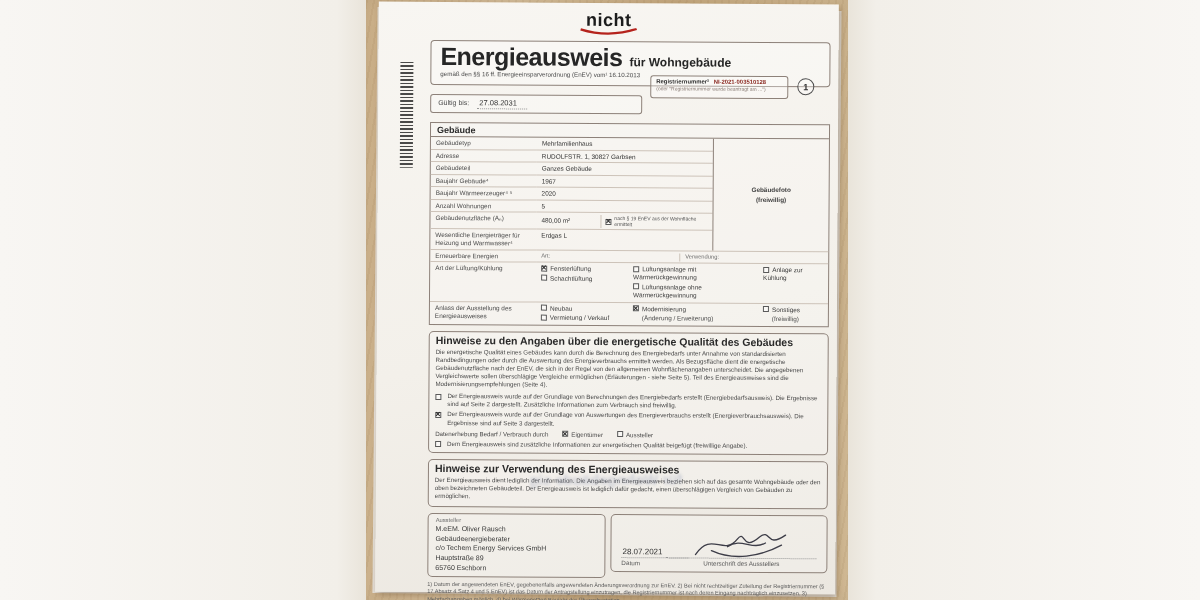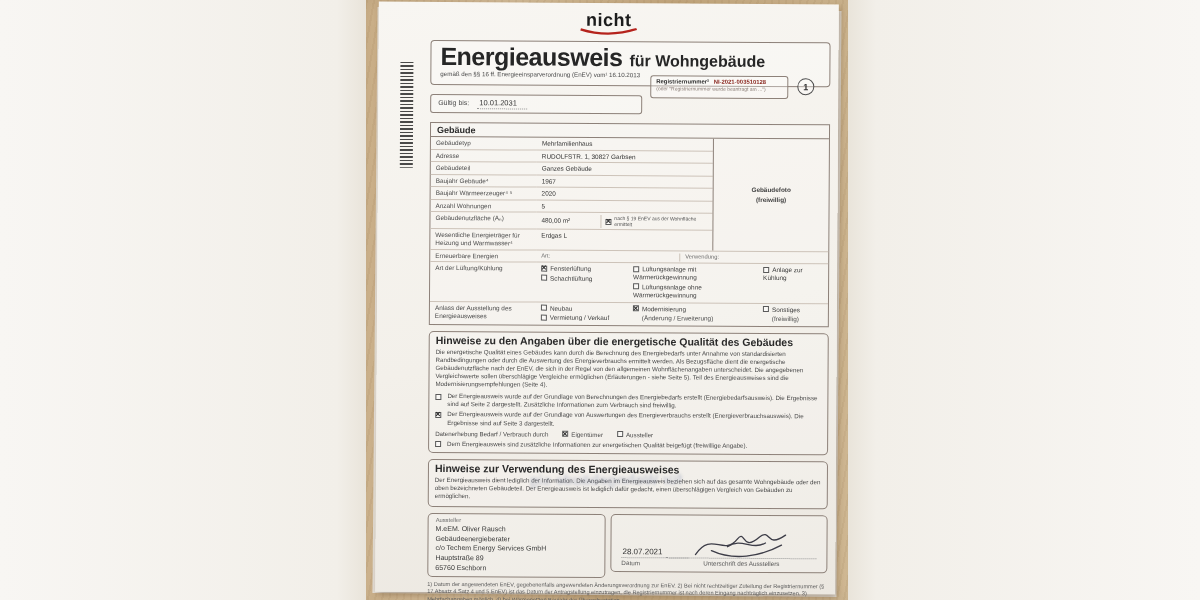--- a/index.html
+++ b/index.html
@@ -37,21 +37,21 @@
   }
   .logo { position:absolute; left:0; right:0; top:8px; text-align:center; }
   .logo .logo-text { font-size:18px; font-weight:bold; letter-spacing:.5px; color:#1c1c1c; line-height:1; }
   .logo svg { display:block; margin:-1px auto 0; }
   .title-box {
     position:absolute; left:52px; top:38px; width:400px; height:45px;
     border:1px solid #8d8179; border-radius:4px; padding:3px 9px; background:rgba(255,255,255,.25);
   }
   .title-line { display:flex; align-items:baseline; gap:7px; }
   .doc-title { font-size:25px; font-weight:bold; letter-spacing:-.5px; color:#262626; line-height:1; }
-  .doc-subtitle { font-size:16px; font-weight:bold; color:#262626; }
+  .doc-subtitle { font-size:12px; font-weight:bold; color:#262626; }
   .law-line { font-size:6.2px; color:#4c4c4c; margin-top:1px; }
   .reg-box {
     position:absolute; left:272px; top:72px; width:138px; height:23px;
     border:1px solid #8d8179; border-radius:3px; padding:2px 5px; background:rgba(255,255,255,.3);
   }
   .reg-line1 { font-size:5.9px; font-weight:bold; color:#2d2d2d; white-space:nowrap; }
   .reg-line1 .reg-val { color:#8b2a22; margin-left:3px; }
   .reg-line2 { font-size:5px; color:#8a7d76; margin-top:1px; }
   .page-circle {
     position:absolute; left:419px; top:74px; width:17px; height:17px;
@@ -172,21 +172,21 @@
           <span>Registriernummer²</span>
           <span class="reg-val">NI-2021-003510128</span>
         </div>
         <div class="reg-line2">(oder "Registriernummer wurde beantragt am ...")</div>
       </div>
 
       <div class="page-circle">1</div>
 
       <div class="gueltig-box">
         <span class="gueltig-label">Gültig bis:</span>
-        <span class="gueltig-value">10.01.2031</span>
+        <span class="gueltig-value">27.08.2031</span>
       </div>
     </div>
 
     <div class="content">
 
       <div class="sec-box">
         <div class="sec-title">Gebäude</div>
         <div class="gb-grid">
           <div class="lbl" style="grid-row:1">Gebäudetyp</div>
           <div class="val" style="grid-row:1">Mehrfamilienhaus</div>

